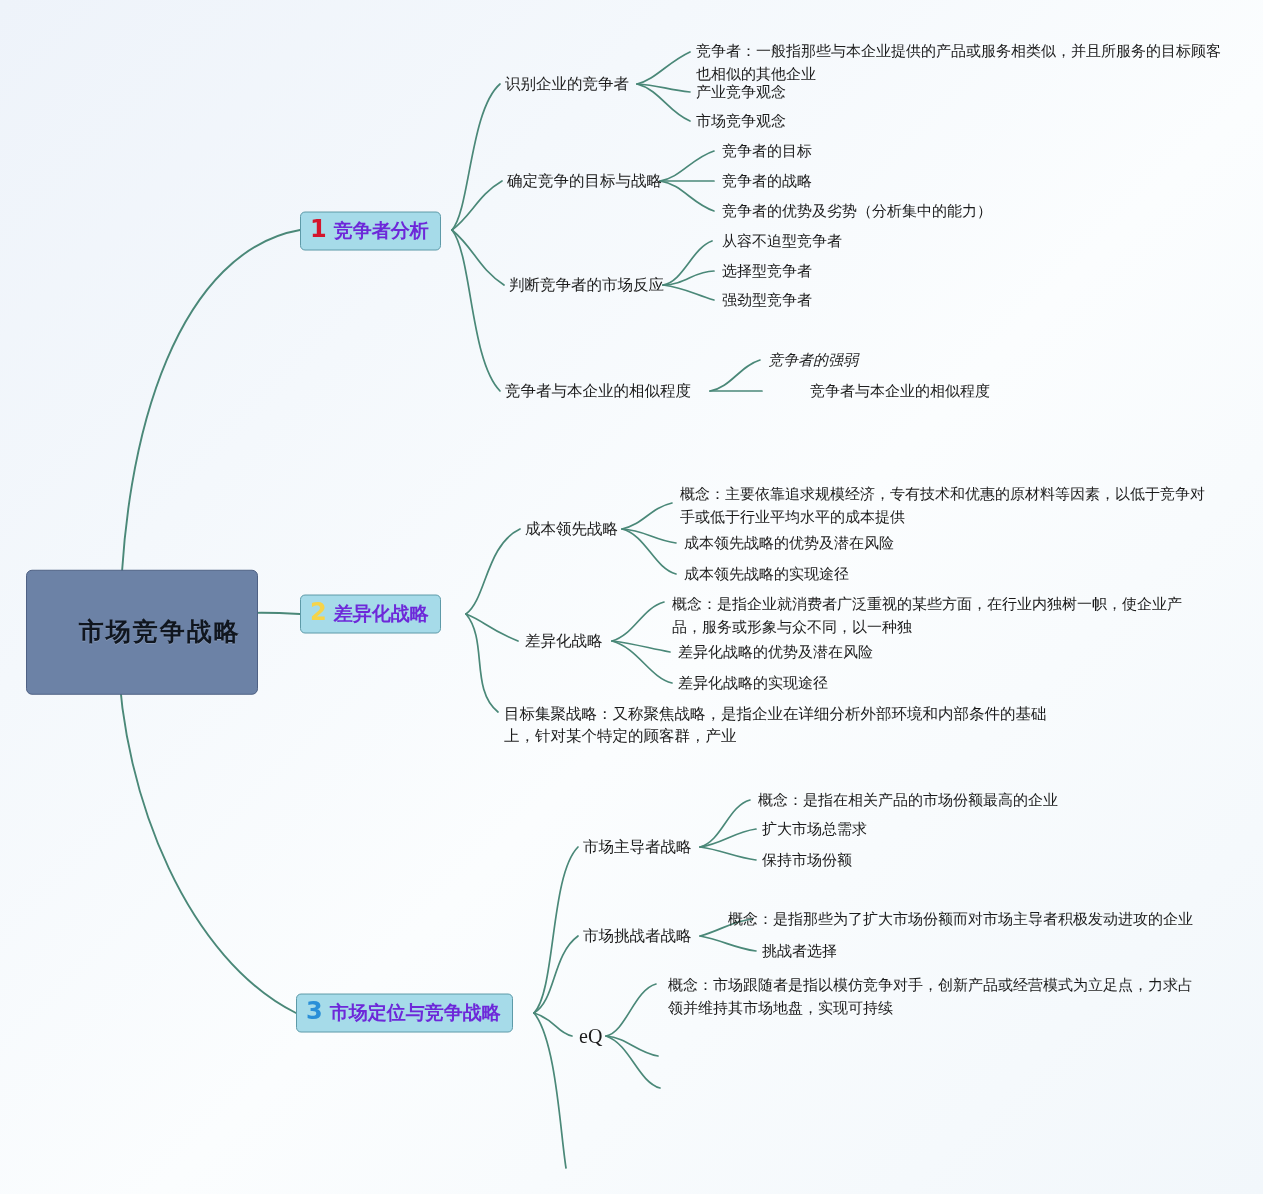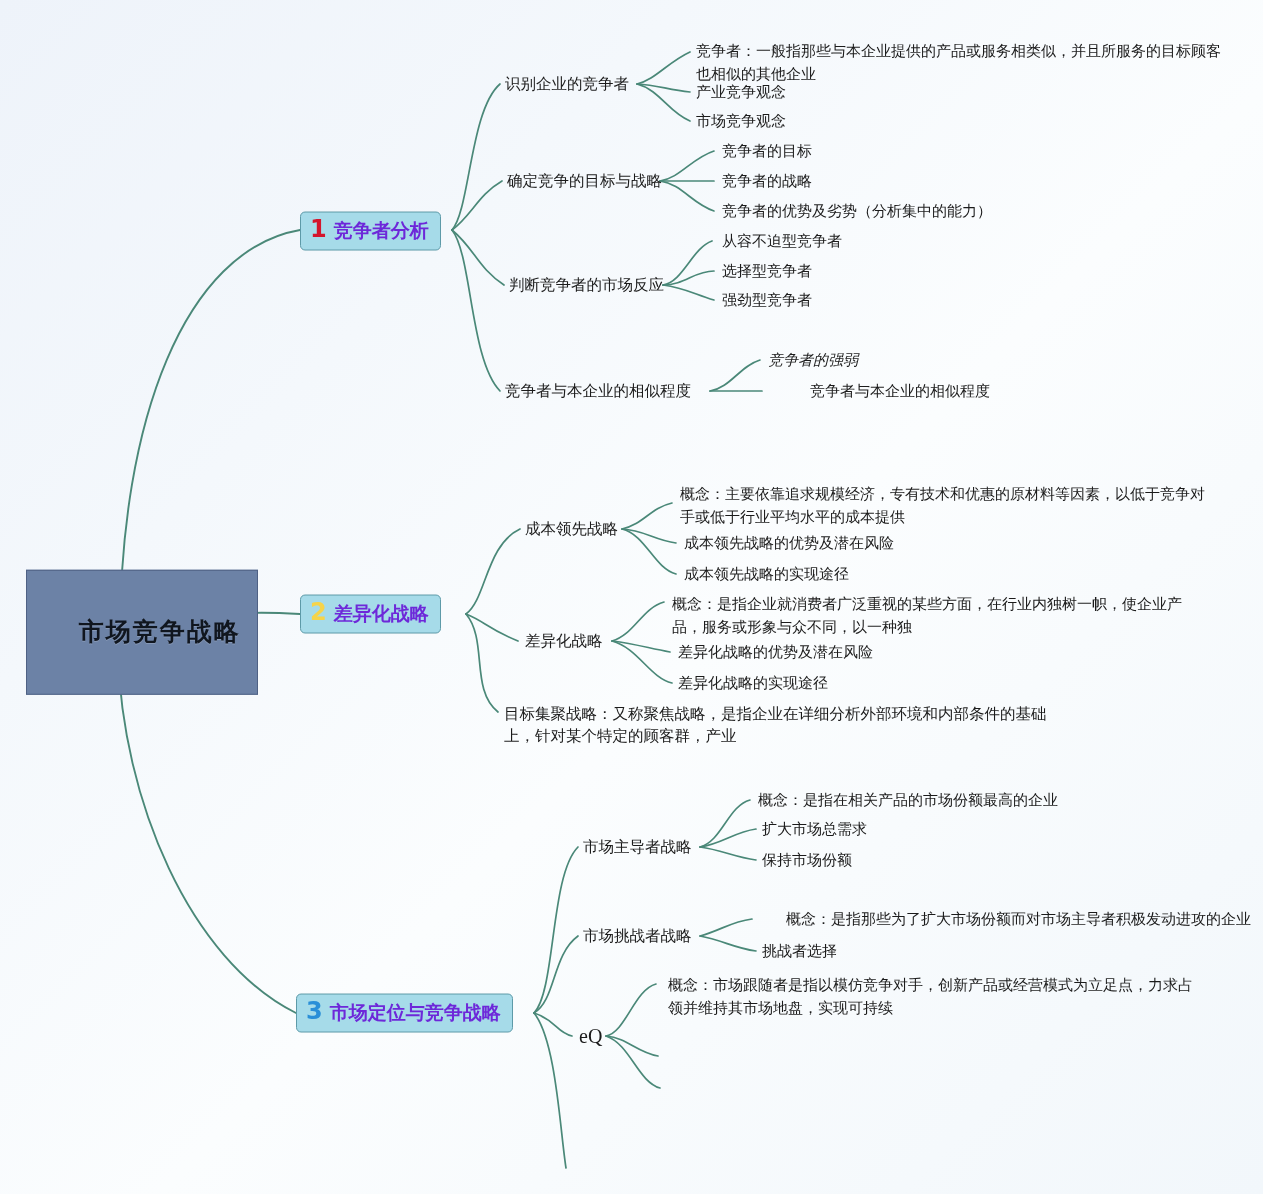--- a/index.html
+++ b/index.html
@@ -29,21 +29,21 @@
     position: absolute;
     box-sizing: border-box;
     white-space: pre;
     line-height: 1.42;
   }
 
   
   .root-node {
     background: #6c82a6;
     border: 1.5px solid #4f6184;
-    border-radius: 0;
+    border-radius: 6px;
     color: #10161f;
     font-weight: bold;
     font-size: 25px;
     letter-spacing: 2px;
     padding: 7px 16px 9px 16px;
     text-shadow: 0 1px 0 rgba(255,255,255,0.18);
   }
 
   
   .l1-node {
@@ -204,20 +204,20 @@
     <span class="l1-num c-blue">3</span>
     <span class="l1-label">市场定位与竞争战略</span>
   </div>
 
   <div class="node l2-node anchor-left" style="left:583px; top:847px;">市场主导者战略</div>
   <div class="node l3-node anchor-left" style="left:758px; top:800px;">概念：是指在相关产品的市场份额最高的企业</div>
   <div class="node l3-node anchor-left" style="left:762px; top:829px;">扩大市场总需求</div>
   <div class="node l3-node anchor-left" style="left:762px; top:860px;">保持市场份额</div>
 
   <div class="node l2-node anchor-left" style="left:583px; top:936px;">市场挑战者战略</div>
-  <div class="node l3-node anchor-left" style="left:786px; top:919px;">概念：是指那些为了扩大市场份额而对市场主导者积极发动进攻的企业</div>
+  <div class="node l3-node anchor-left" style="left:728px; top:919px;">概念：是指那些为了扩大市场份额而对市场主导者积极发动进攻的企业</div>
   <div class="node l3-node anchor-left" style="left:762px; top:951px;">挑战者选择</div>
 
   <div class="node serif-node anchor-left" style="left:579px; top:1036px;">eQ</div>
   <div class="node l3-node multi" style="left:668px; top:973px; width:520px;">概念：市场跟随者是指以模仿竞争对手，创新产品或经营模式为立足点，力求占
 领并维持其市场地盘，实现可持续</div>
 
 </div>
 
 </body></html>

